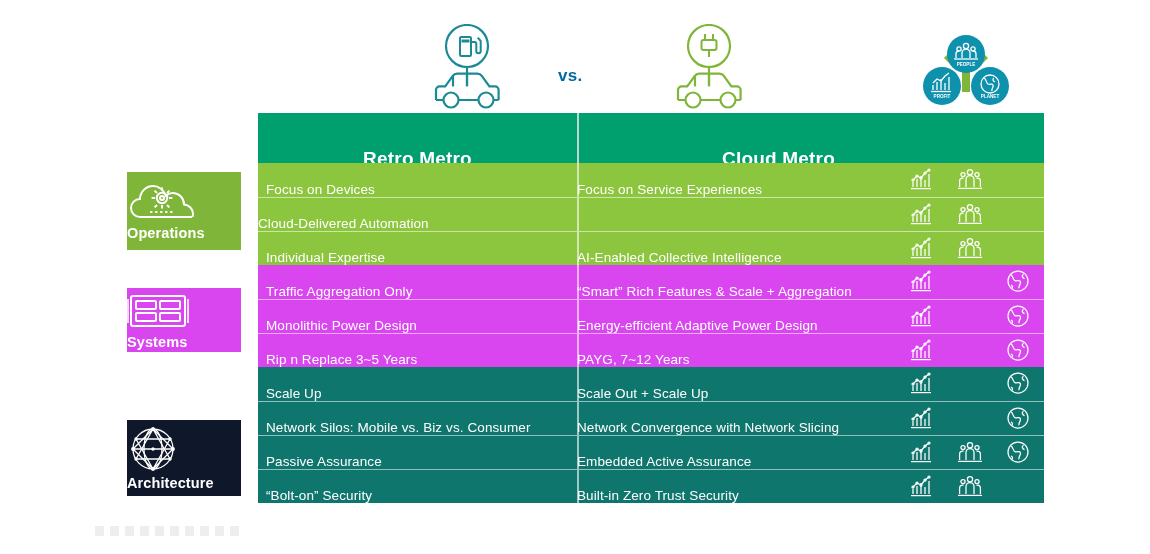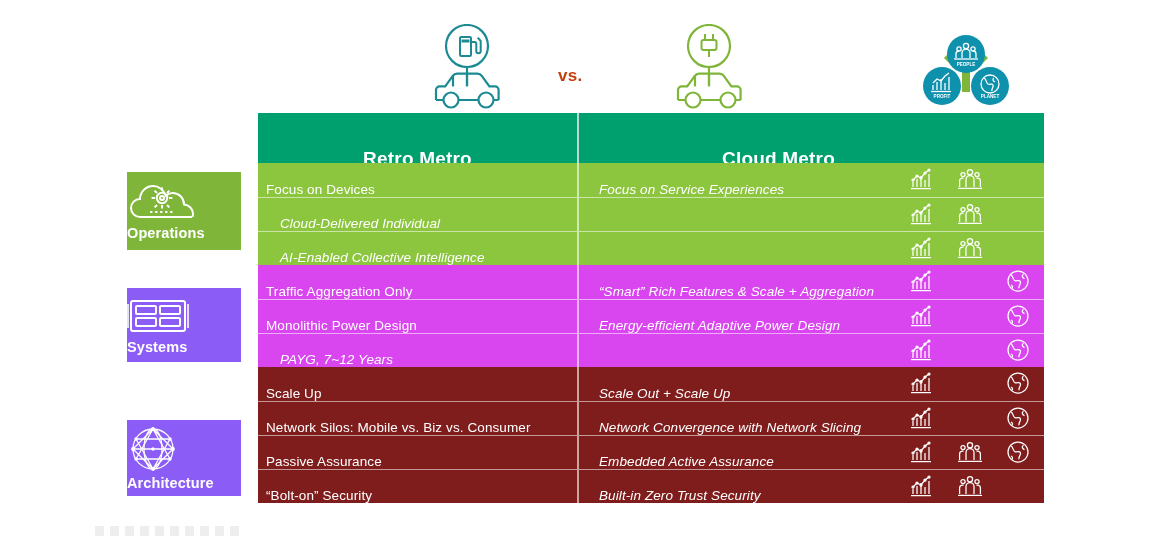--- a/index.html
+++ b/index.html
@@ -10,33 +10,33 @@
   }
   .stage{position:relative;width:1150px;height:554px;}
 
   
   .top-art{position:absolute;left:0;top:0;width:1150px;height:113px;}
   .car-wrap{position:absolute;top:24px;}
   .car-retro{left:420px;}
   .car-cloud{left:662px;}
   .vs-label{
     position:absolute;left:558px;top:66px;
-    font-size:17px;font-weight:700;color:#c2410c;letter-spacing:.3px;
+    font-size:17px;font-weight:700;color:#0369a1;letter-spacing:.3px;
   }
   .tri-logo{position:absolute;left:918px;top:34px;}
 
   
   .cat{
     position:absolute;left:127px;width:114px;
     display:flex;flex-direction:column;justify-content:center;
     box-sizing:border-box;
   }
   .cat-ops{top:172px;height:78px;background:#7FB539;}
-  .cat-sys{top:288px;height:74px;background:#8b5cf6;}
-  .cat-arch{top:420px;height:76px;background:#8b5cf6;}
+  .cat-sys{top:288px;height:64px;background:#d946ef;}
+  .cat-arch{top:420px;height:76px;background:#0f172a;}
   .cat .cat-icon{display:block;line-height:0;}
   .cat .cat-label{
     color:#ffffff;font-weight:700;font-size:14.5px;margin-top:2px;letter-spacing:.1px;
   }
 
   
   .table{position:absolute;left:258px;top:113px;width:786px;}
   .thead{
     height:50px;background:#00A06E;display:flex;align-items:center;position:relative;
   }
@@ -49,29 +49,29 @@
     position:absolute;left:319px;top:0;width:2px;height:50px;background:#d9e3e0;opacity:.85;
   }
 
   .row{
     height:34px;display:flex;align-items:flex-end;position:relative;
     border-top:1.4px solid rgba(255,255,255,.55);
     box-sizing:border-box;
   }
   .row.band-green{background:#8CC63E;}
   .row.band-teal{background:#d946ef;}
-  .row.band-orange{background:#7f1d1d;}
+  .row.band-orange{background:#0f766e;}
   .row.band-start{border-top:none;}
 
   .cell{
     color:#ffffff;font-size:13.5px;white-space:nowrap;overflow:hidden;
     letter-spacing:.1px;
   }
   .cell-left{width:319px;padding-left:8px;box-sizing:border-box;}
-  .cell-right{width:315px;padding-left:22px;box-sizing:border-box;font-style:italic;}
+  .cell-right{width:315px;padding-left:0;box-sizing:border-box;}
   .row .divider{
     position:absolute;left:319px;top:0;width:1.6px;height:100%;
     background:rgba(255,255,255,.6);
   }
   .icons{
     position:absolute;left:644px;top:0;width:142px;height:100%;
   }
   .icons .slot{position:absolute;top:50%;transform:translateY(-50%);line-height:0;}
   .slot-profit{left:6px;}
   .slot-people{left:54px;}
@@ -253,21 +253,21 @@
                 <circle cx="14" cy="5.2" r="2.6"></circle>
                 <circle cx="7" cy="7.6" r="2.1"></circle>
                 <circle cx="21" cy="7.6" r="2.1"></circle>
                 <path d="M10 20v-7.4a4 4 0 0 1 8 0V20M3.6 20v-6a3 3 0 0 1 3-3h1M24.4 20v-6a3 3 0 0 0-3-3h-1"></path>
                 <line x1="2" y1="21.4" x2="26" y2="21.4"></line>
               </svg></span>
           </div>
         </div>
         <div class="row band-green">
           <div class="divider"></div>
-          <div class="cell cell-right">Cloud-Delivered Individual</div>
+          <div class="cell cell-right">Cloud-Delivered Automation</div>
           <div class="icons">
             <span class="slot slot-profit"><svg width="28" height="26" viewBox="0 0 28 26" fill="none" stroke="#ffffff" stroke-width="1.25">
                 <path d="M5 20v-5M9 20v-8M13 20v-11M17 20v-7M21 20v-13"></path>
                 <line x1="3" y1="21.6" x2="23" y2="21.6"></line>
                 <polyline points="5,13 9,9 13,11 17,6 21,3"></polyline>
                 <circle cx="5" cy="13" r="1"></circle>
                 <circle cx="9" cy="9" r="1"></circle>
                 <circle cx="13" cy="11" r="1"></circle>
                 <circle cx="17" cy="6" r="1"></circle>
                 <circle cx="21" cy="3" r="1"></circle>
@@ -275,20 +275,21 @@
             <span class="slot slot-people"><svg width="28" height="26" viewBox="0 0 28 26" fill="none" stroke="#ffffff" stroke-width="1.25">
                 <circle cx="14" cy="5.2" r="2.6"></circle>
                 <circle cx="7" cy="7.6" r="2.1"></circle>
                 <circle cx="21" cy="7.6" r="2.1"></circle>
                 <path d="M10 20v-7.4a4 4 0 0 1 8 0V20M3.6 20v-6a3 3 0 0 1 3-3h1M24.4 20v-6a3 3 0 0 0-3-3h-1"></path>
                 <line x1="2" y1="21.4" x2="26" y2="21.4"></line>
               </svg></span>
           </div>
         </div>
         <div class="row band-green">
+          <div class="cell cell-left">Individual Expertise</div>
           <div class="divider"></div>
           <div class="cell cell-right">AI-Enabled Collective Intelligence</div>
           <div class="icons">
             <span class="slot slot-profit"><svg width="28" height="26" viewBox="0 0 28 26" fill="none" stroke="#ffffff" stroke-width="1.25">
                 <path d="M5 20v-5M9 20v-8M13 20v-11M17 20v-7M21 20v-13"></path>
                 <line x1="3" y1="21.6" x2="23" y2="21.6"></line>
                 <polyline points="5,13 9,9 13,11 17,6 21,3"></polyline>
                 <circle cx="5" cy="13" r="1"></circle>
                 <circle cx="9" cy="9" r="1"></circle>
                 <circle cx="13" cy="11" r="1"></circle>
@@ -344,20 +345,21 @@
               </svg></span>
             <span class="slot slot-planet"><svg width="28" height="26" viewBox="0 0 28 26" fill="none" stroke="#ffffff" stroke-width="1.25">
                 <circle cx="14" cy="12" r="10"></circle>
                 <path d="M6.5 5.2c3.2 2.2 2.2 5.4 4.4 6.4s4.4-1.2 5.4 1-2.2 4.4-1.2 6.6"></path>
                 <path d="M19.5 5.2c-2.2 1.2-1.2 3.4 1 4.4"></path>
                 <path d="M7.5 19.6c1.6-1.2 1.2-3-.6-3.6"></path>
               </svg></span>
           </div>
         </div>
         <div class="row band-teal">
+          <div class="cell cell-left">Rip n Replace 3~5 Years</div>
           <div class="divider"></div>
           <div class="cell cell-right">PAYG, 7~12 Years</div>
           <div class="icons">
             <span class="slot slot-profit"><svg width="28" height="26" viewBox="0 0 28 26" fill="none" stroke="#ffffff" stroke-width="1.25">
                 <path d="M5 20v-5M9 20v-8M13 20v-11M17 20v-7M21 20v-13"></path>
                 <line x1="3" y1="21.6" x2="23" y2="21.6"></line>
                 <polyline points="5,13 9,9 13,11 17,6 21,3"></polyline>
                 <circle cx="5" cy="13" r="1"></circle>
                 <circle cx="9" cy="9" r="1"></circle>
                 <circle cx="13" cy="11" r="1"></circle>

